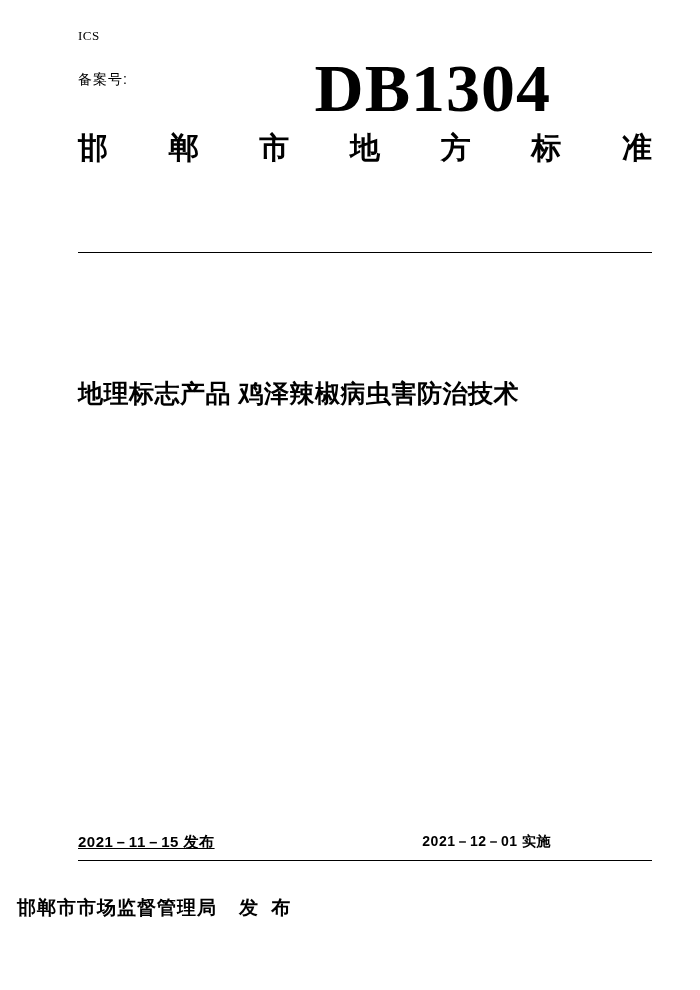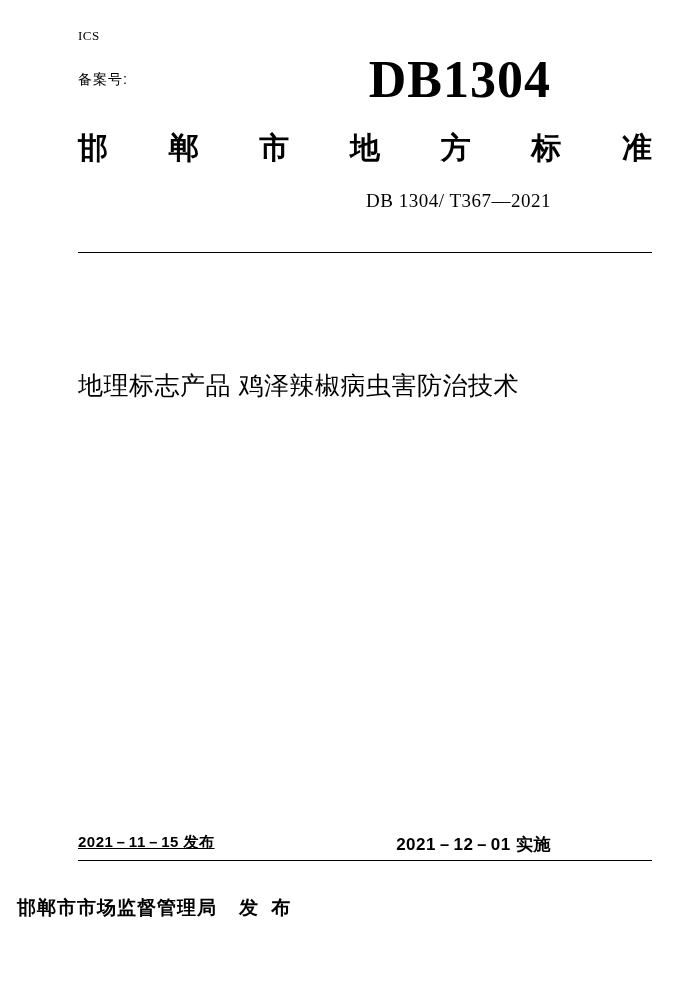--- a/index.html
+++ b/index.html
@@ -43,21 +43,21 @@
     letter-spacing: 1px;
     text-align: center;
   }
 
   .db-number {
     position: absolute;
     right: 48px;
     top: 54px;
     font-family: "Liberation Serif", serif;
     font-weight: bold;
-    font-size: 52px;
+    font-size: 68px;
     letter-spacing: 1px;
     line-height: 1;
   }
 
   .standard-title {
     position: absolute;
     left: 78px;
     top: 128px;
     width: 574px;
     font-family: "Liberation Sans", sans-serif;
@@ -85,24 +85,24 @@
     top: 252px;
     width: 574px;
     height: 1px;
     background: #000;
   }
 
   
   .doc-title {
     position: absolute;
     left: 78px;
-    top: 368px;
+    top: 376px;
     width: 580px;
     font-family: "Liberation Sans", sans-serif;
-    font-weight: normal;
+    font-weight: bold;
     font-size: 25px;
     letter-spacing: 0.5px;
     line-height: 1.4;
   }
 
   
   .rule-bottom {
     position: absolute;
     left: 78px;
     top: 860px;
@@ -119,21 +119,21 @@
     font-size: 15px;
     letter-spacing: 0.5px;
     text-decoration: underline;
   }
   .effective-date {
     position: absolute;
     right: 48px;
     top: 833px;
     font-family: "Liberation Sans", sans-serif;
     font-weight: bold;
-    font-size: 17px;
+    font-size: 14px;
     letter-spacing: 0.5px;
   }
   .publisher {
     position: absolute;
     left: 17px;
     top: 895px;
     width: 700px;
     text-align: left;
     font-family: "Liberation Sans", sans-serif;
     font-weight: bold;
@@ -159,21 +159,20 @@
   <div class="standard-title">
     <span>邯</span>
     <span>郸</span>
     <span>市</span>
     <span>地</span>
     <span>方</span>
     <span>标</span>
     <span>准</span>
   </div>
 
-  <div class="std-code">DB 1304/ T367—2021</div>
 
   <div class="rule-top"></div>
 
   <div class="doc-title">地理标志产品 鸡泽辣椒病虫害防治技术</div>
 
   <div class="issue-date">2021－11－15 发布</div>
   <div class="effective-date">2021－12－01 实施</div>
   <div class="rule-bottom"></div>
 
   <div class="publisher">

